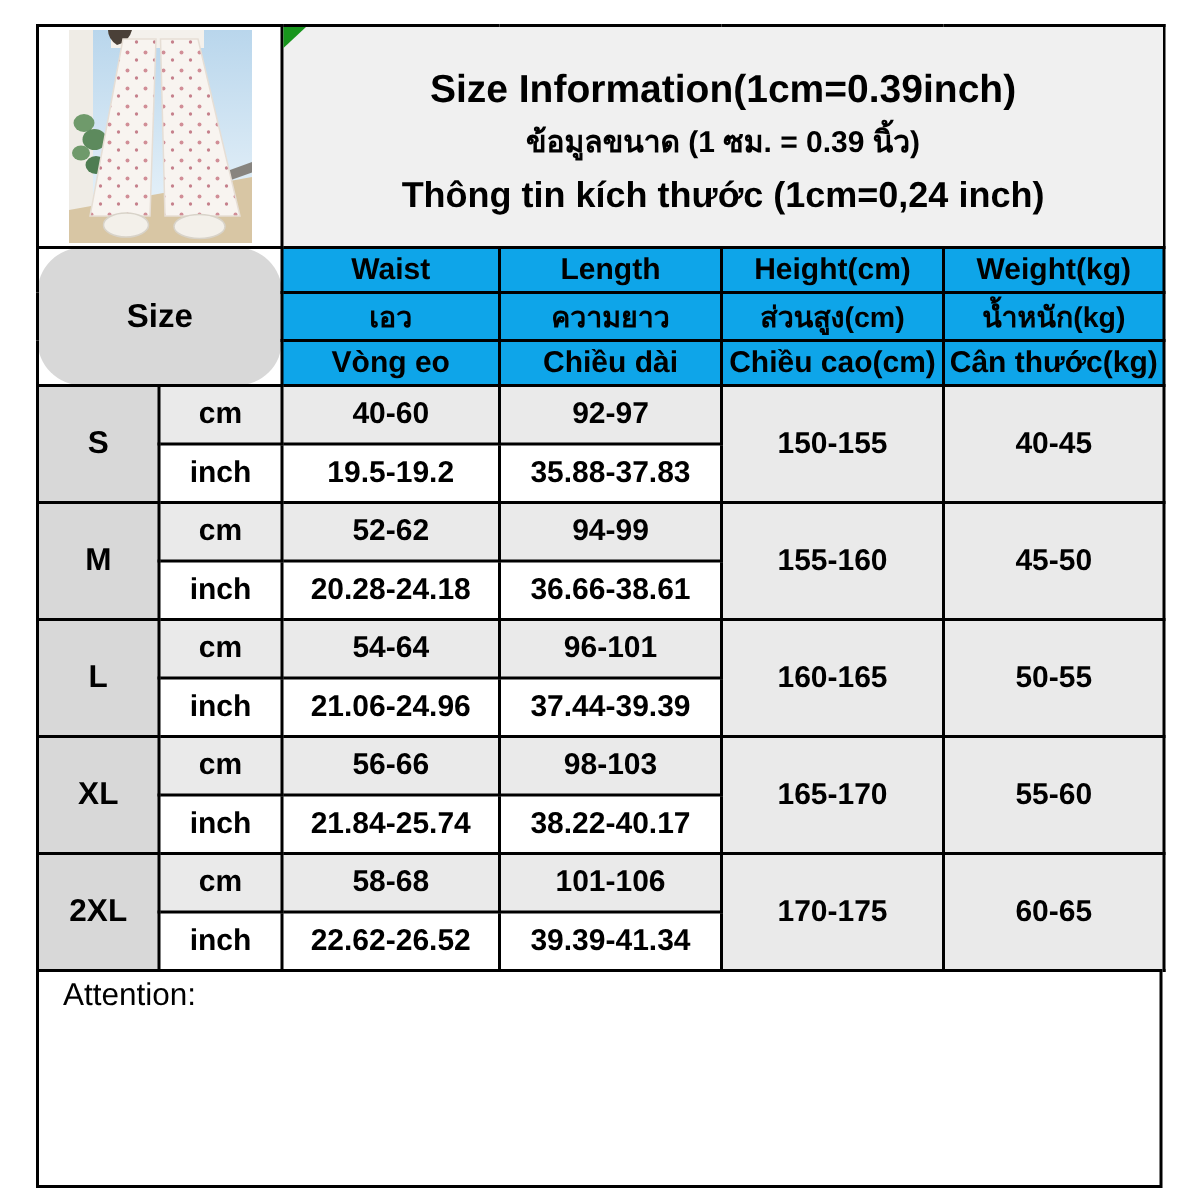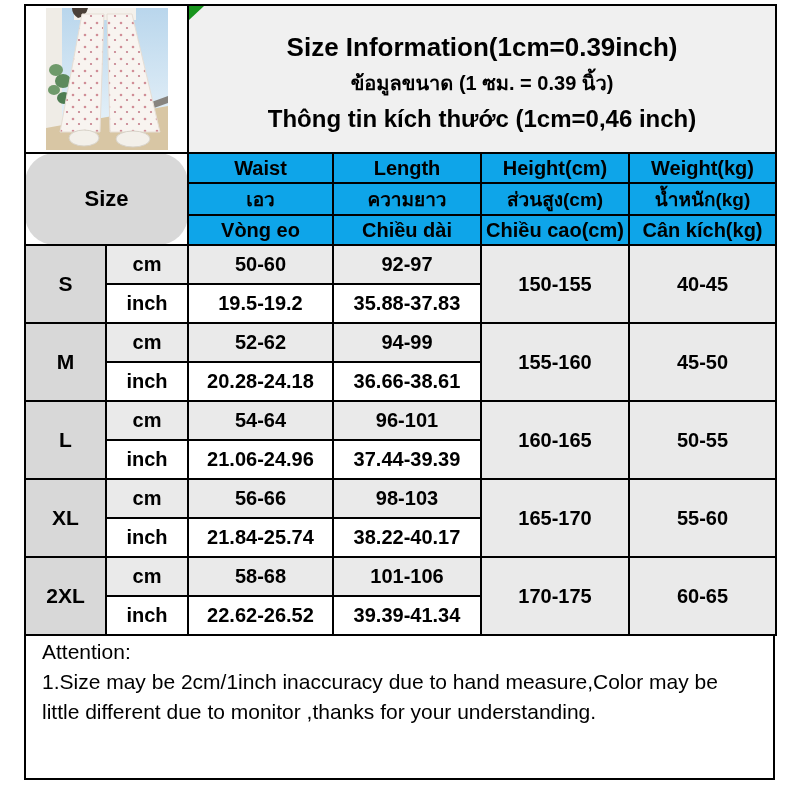--- a/index.html
+++ b/index.html
@@ -1,21 +1,21 @@
 <!DOCTYPE html>
 <html><head>
 <meta charset="utf-8">
 <style>
   html,body{margin:0;padding:0;}
   body{
     width:800px;height:800px;overflow:hidden;background:#ffffff;
     font-family:"Liberation Sans", sans-serif;color:#000;
     position:relative;
   }
-  .frame{position:absolute;left:24px;top:4px;width:751px;}
+  .frame{position:absolute;left:24px;top:16px;width:751px;}
   table.size-table{border-collapse:collapse;width:100%;table-layout:fixed;}
   table.size-table td{
     border:2px solid #000;text-align:center;vertical-align:middle;
     font-weight:bold;padding:0;
   }
   .r-title{height:148px;}
   .r-h{height:30px;}
   .r-d{height:39px;}
   .photo-cell{background:#ffffff;}
   .title-cell{background:#f0f0f0;position:relative;}
@@ -88,48 +88,48 @@
             <polygon points="61,6 86,6 114,124 64,124" fill="url(#dots)" stroke="#e6ded5" stroke-width="1"></polygon>
             <ellipse cx="38" cy="130" rx="15" ry="8" fill="#f3f0ea" stroke="#d8d3c9" stroke-width="1"></ellipse>
             <ellipse cx="87" cy="131" rx="17" ry="8" fill="#f3f0ea" stroke="#d8d3c9" stroke-width="1"></ellipse>
           </svg>
         </div>
       </td>
       <td class="title-cell" colspan="4">
         <span class="corner-accent"></span>
         <div class="t1">Size Information(1cm=0.39inch)</div>
         <div class="t2">ข้อมูลขนาด (1 ซม. = 0.39 นิ้ว)</div>
-        <div class="t3">Thông tin kích thước (1cm=0,46 inch)</div>
+        <div class="t3">Thông tin kích thước (1cm=0,24 inch)</div>
       </td>
     </tr>
 
     <tr class="r-h">
       <td class="size-cell" colspan="2" rowspan="3">Size</td>
       <td class="hdr">Waist</td>
       <td class="hdr">Length</td>
       <td class="hdr">Height(cm)</td>
       <td class="hdr">Weight(kg)</td>
     </tr>
     <tr class="r-h">
       <td class="hdr hdr-th">เอว</td>
       <td class="hdr hdr-th">ความยาว</td>
       <td class="hdr hdr-th">ส่วนสูง(cm)</td>
       <td class="hdr hdr-th">น้ำหนัก(kg)</td>
     </tr>
     <tr class="r-h">
       <td class="hdr">Vòng eo</td>
       <td class="hdr">Chiều dài</td>
       <td class="hdr">Chiều cao(cm)</td>
-      <td class="hdr">Cân kích(kg)</td>
+      <td class="hdr">Cân thước(kg)</td>
     </tr>
 
     <tr class="r-d">
       <td class="size-lbl" rowspan="2">S</td>
       <td class="unit cmbg">cm</td>
-      <td class="val cmbg">50-60</td>
+      <td class="val cmbg">40-60</td>
       <td class="val cmbg">92-97</td>
       <td class="merged" rowspan="2">150-155</td>
       <td class="merged" rowspan="2">40-45</td>
     </tr>
     <tr class="r-d">
       <td class="unit inchbg">inch</td>
       <td class="val inchbg">19.5-19.2</td>
       <td class="val inchbg">35.88-37.83</td>
     </tr>
 
@@ -186,15 +186,14 @@
     <tr class="r-d">
       <td class="unit inchbg">inch</td>
       <td class="val inchbg">22.62-26.52</td>
       <td class="val inchbg">39.39-41.34</td>
     </tr>
   </tbody>
     </table>
 
   <div class="attention">
     <div>Attention:</div>
-    <div>1.Size may be 2cm/1inch inaccuracy due to hand measure,Color may be little different due to monitor ,thanks for your understanding.</div>
   </div>
 </div>
 
 </body></html>

